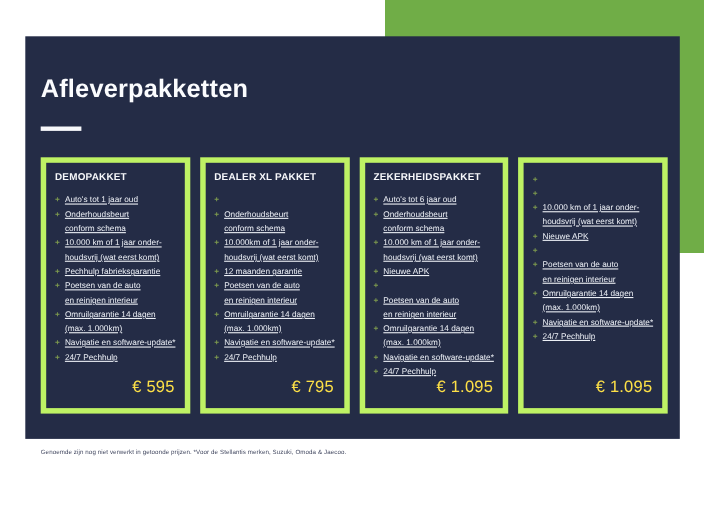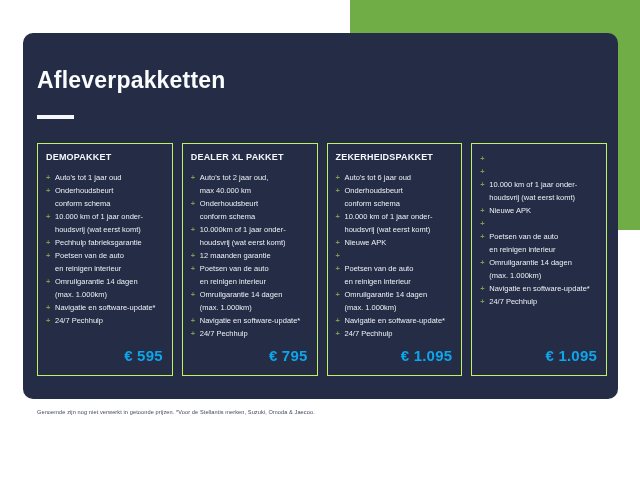--- a/index.html
+++ b/index.html
@@ -1,30 +1,30 @@
 <!DOCTYPE html>
 <html><head>
 <meta charset="utf-8">
 <style>
   html,body{margin:0;padding:0;background:#ffffff;}
   .stage{position:relative;width:640px;height:480px;background:#ffffff;overflow:hidden;
          font-family:"Liberation Sans", sans-serif;}
   .green-rect{position:absolute;left:350px;top:0;width:290px;height:230px;background:#70ad47;z-index:1;}
-  .panel{position:absolute;left:23px;top:33px;width:595px;height:366px;background:#242c46;z-index:2;border-radius:10px;}
+  .panel{position:absolute;left:23px;top:33px;width:595px;height:366px;background:#242c46;z-index:2;}
   .title{position:absolute;left:14px;top:34px;margin:0;color:#fbfcfe;font-size:23px;
          font-weight:600;letter-spacing:.2px;}
   .title-underline{position:absolute;left:14px;top:82px;width:37px;height:4px;background:#f6f7fa;}
   .cards{position:absolute;left:14px;top:110px;width:570px;height:233px;display:flex;gap:9px;}
-  .card{position:relative;flex:1 1 0;border:1px solid #bef264;padding:8px 7px 8px 8px;box-sizing:border-box;}
+  .card{position:relative;flex:1 1 0;border:5px solid #bef264;padding:8px 7px 8px 8px;box-sizing:border-box;}
   .card h2{margin:0 0 9px 0;color:#f6f7fa;font-size:9px;font-weight:bold;letter-spacing:.2px;white-space:nowrap;}
   .card ul{list-style:none;margin:0;padding:0;}
   .card li{display:flex;align-items:flex-start;color:#edf0f6;font-size:7.5px;line-height:13px;}
   .card .plus{flex:0 0 9px;color:#7e9b4e;font-weight:bold;}
-  .card .txt{white-space:nowrap;}
-  .price{position:absolute;right:9px;bottom:11px;color:#0ea5e9;font-size:15px;font-weight:bold;letter-spacing:.2px;}
+  .card .txt{white-space:nowrap;text-decoration:underline;}
+  .price{position:absolute;right:9px;bottom:11px;color:#fde047;font-size:15px;font-weight:normal;letter-spacing:.2px;}
   .footnote{position:absolute;left:37px;top:409px;margin:0;color:#424860;font-size:5.6px;letter-spacing:.1px;}
 </style>
 </head>
 <body>
 
 <div class="stage">
   <div class="green-rect"></div>
 
   <div class="panel">
     <h1 class="title">Afleverpakketten</h1>
@@ -69,21 +69,20 @@
             </li>
           </ul>
         <div class="price">€ 595</div>
       </section>
 
       <section class="card">
         <h2>DEALER XL PAKKET</h2>
         <ul>
             <li>
               <span class="plus">+</span>
-              <span class="txt">Auto's tot 2 jaar oud,<br>max 40.000 km</span>
             </li>
             <li>
               <span class="plus">+</span>
               <span class="txt">Onderhoudsbeurt<br>conform schema</span>
             </li>
             <li>
               <span class="plus">+</span>
               <span class="txt">10.000km of 1 jaar onder-<br>houdsvrij (wat eerst komt)</span>
             </li>
             <li>

